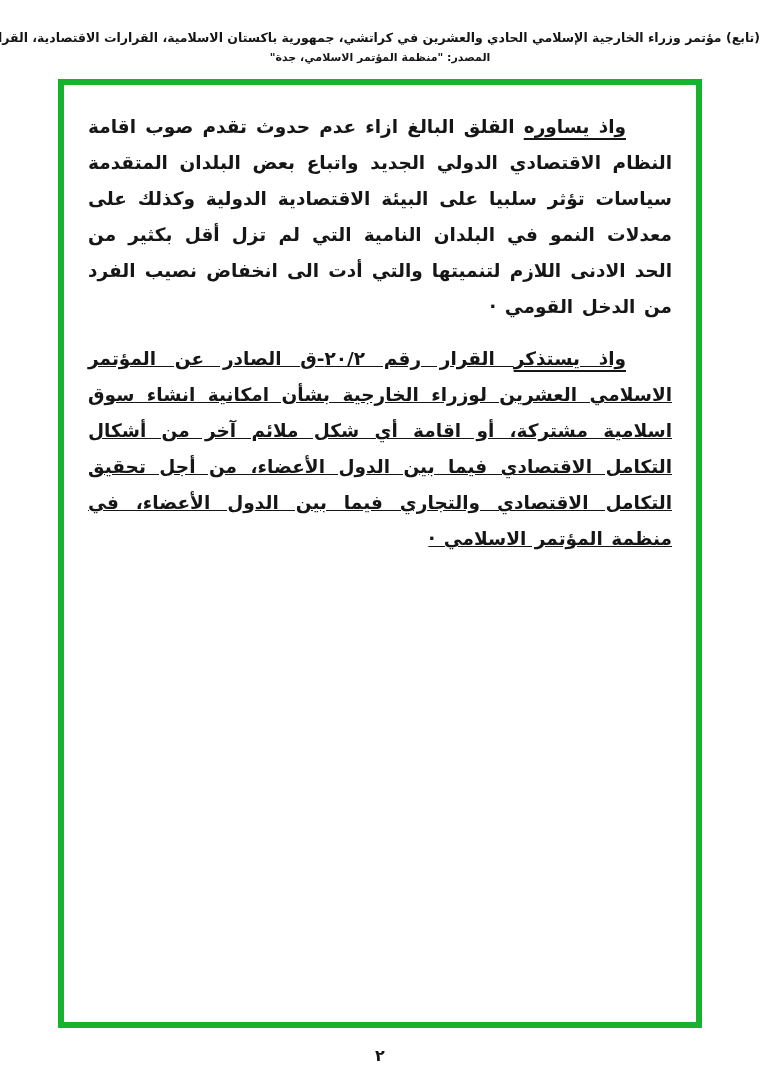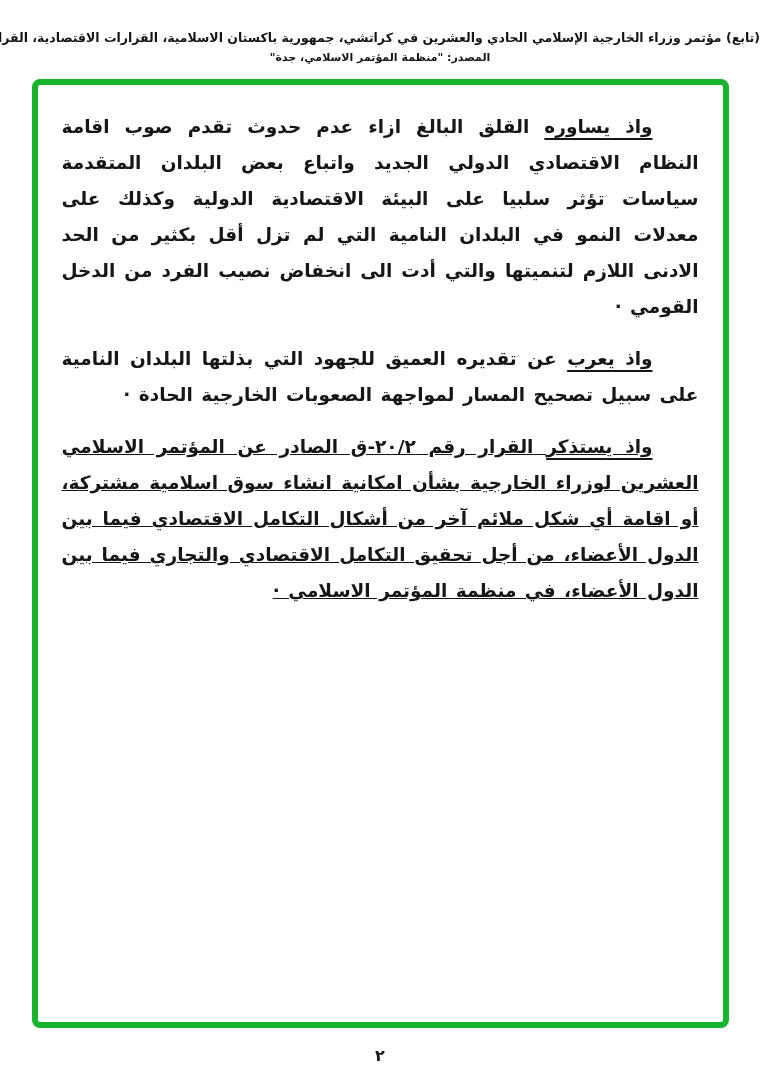--- a/index.html
+++ b/index.html
@@ -5,22 +5,22 @@
   html,body{margin:0;padding:0;background:#ffffff;}
   .page{
     width:760px;height:1080px;margin:0 auto;position:relative;
     background:#ffffff;color:#151515;overflow:hidden;
     font-family:"DejaVu Sans","Liberation Sans",sans-serif;
   }
   .header{direction:rtl;text-align:center;padding-top:30px;}
   .h-line1{font-size:12.5px;font-weight:700;white-space:nowrap;letter-spacing:0;}
   .h-line2{font-size:11px;font-weight:700;margin-top:6px;}
   .frame{
-    box-sizing:border-box;width:697px;height:949px;margin:15px auto 0;
-    border:6px solid #19b22d;border-radius:8px;
+    box-sizing:border-box;width:644px;height:949px;margin:15px auto 0;
+    border:6px solid #19b22d;border-radius:0;
     padding:24px 24px 0 24px;direction:rtl;
   }
   .para{
     margin:0 0 16px 0;font-size:18.5px;font-weight:700;line-height:36px;
     text-align:justify;text-indent:46px;word-spacing:2px;color:#161616;
   }
   .para:last-child{margin-bottom:0;text-decoration:underline;}
   .lead{
     text-decoration:underline;
     text-decoration-thickness:2px;
@@ -40,21 +40,20 @@
     <div class="h-line1">(تابع) مؤتمر وزراء الخارجية الإسلامي الحادي والعشرين في كراتشي، جمهورية باكستان الاسلامية، القرارات الاقتصادية، القرار الرقم ١/١-اق</div>
     <div class="h-line2">المصدر: "منظمة المؤتمر الاسلامي، جدة"</div>
   </div>
 
   <div class="frame">
 
     <p class="para"><span class="lead">واذ يساوره</span> <span>القلق البالغ ازاء عدم حدوث تقدم صوب اقامة النظام الاقتصادي الدولي الجديد واتباع بعض البلدان المتقدمة سياسات تؤثر سلبيا على البيئة الاقتصادية الدولية وكذلك على معدلات النمو في البلدان النامية التي لم تزل أقل بكثير من الحد الادنى اللازم لتنميتها والتي أدت الى انخفاض نصيب الفرد من الدخل القومي ·</span></p>
 
 
 
-    <p class="para"><span class="lead">واذ يعرب</span> <span>عن تقديره العميق للجهود التي بذلتها البلدان النامية على سبيل تصحيح المسار لمواجهة الصعوبات الخارجية الحادة ·</span></p>
 
 
     <p class="para"><span class="lead">واذ يستذكر</span> <span>القرار رقم ٢٠/٢-ق الصادر عن المؤتمر الاسلامي العشرين لوزراء الخارجية بشأن امكانية انشاء سوق اسلامية مشتركة، أو اقامة أي شكل ملائم آخر من أشكال التكامل الاقتصادي فيما بين الدول الأعضاء، من أجل تحقيق التكامل الاقتصادي والتجاري فيما بين الدول الأعضاء، في منظمة المؤتمر الاسلامي ·</span></p>
 
   </div>
 
   <div class="page-number">٢</div>
 
 </div>
 

